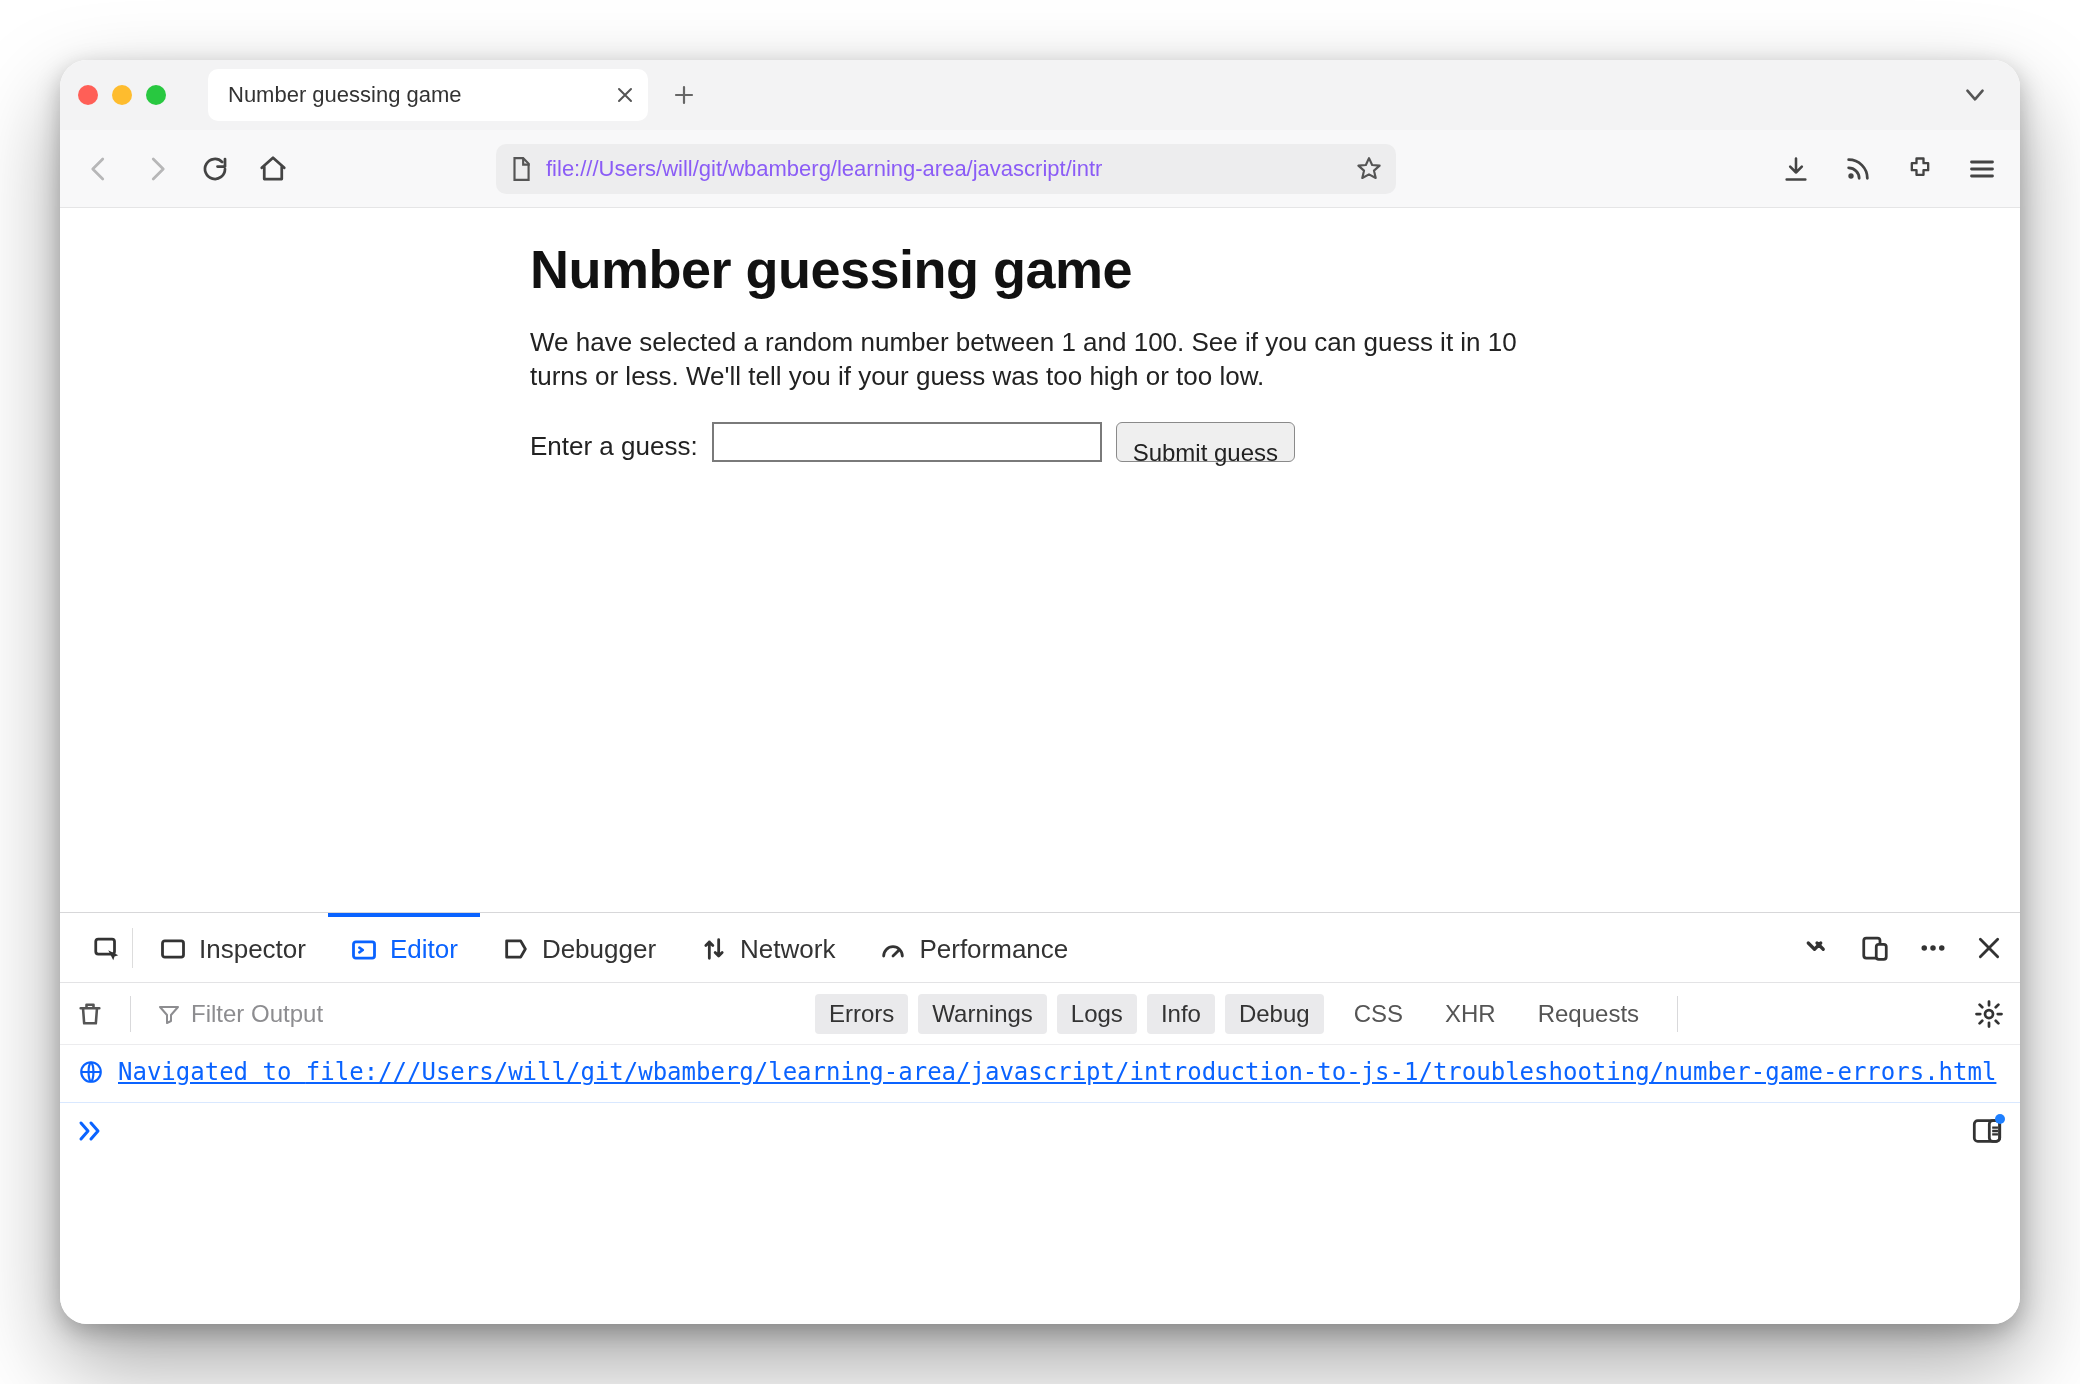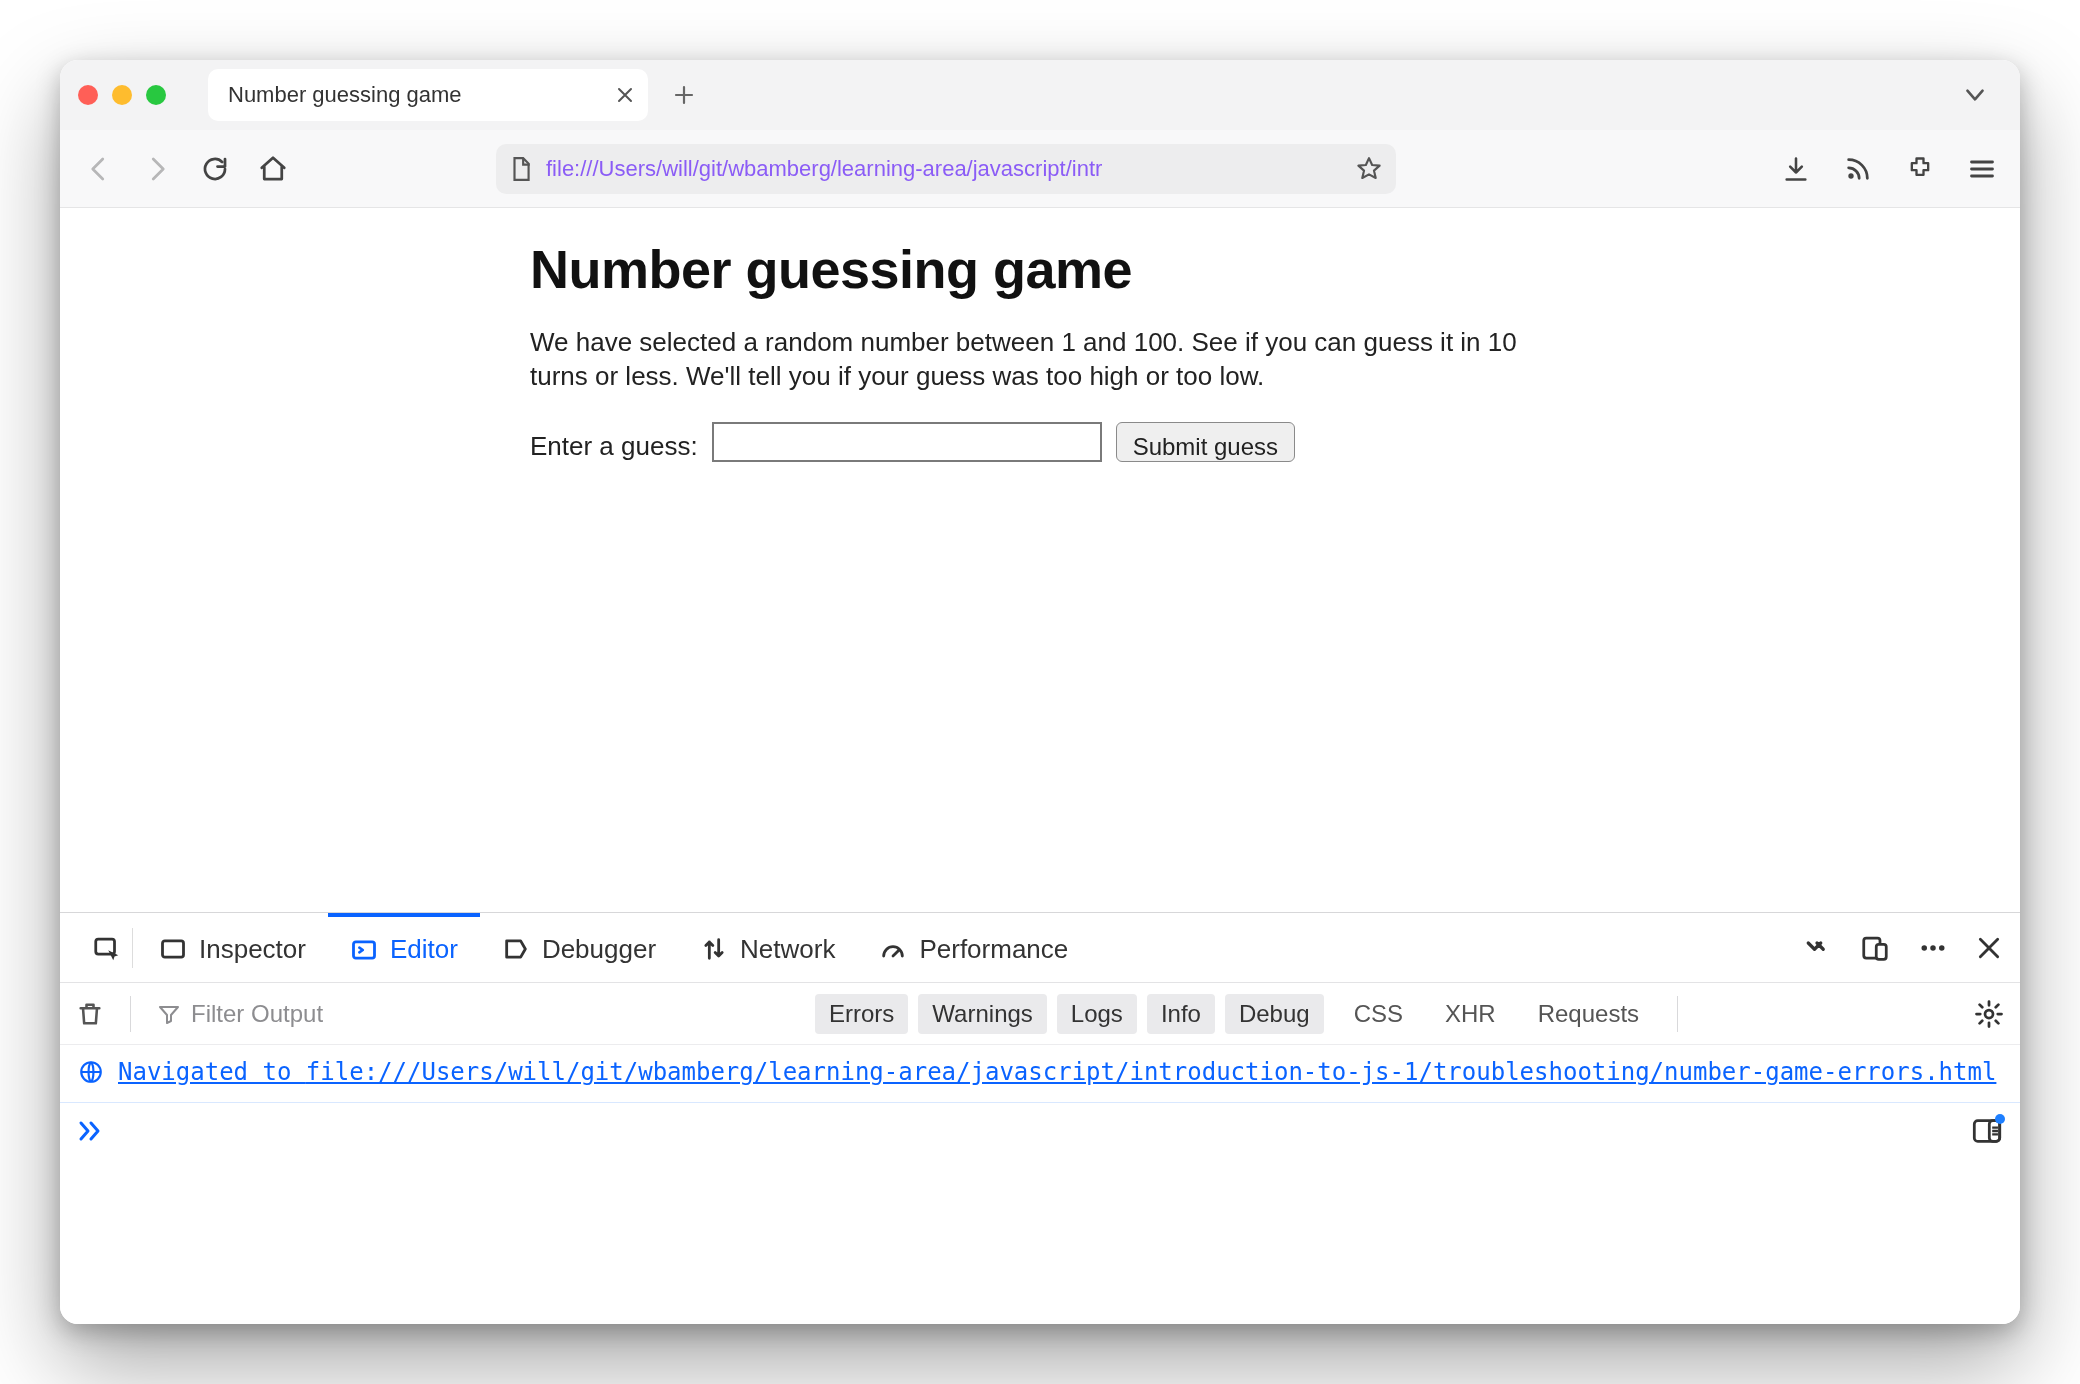--- a/index.html
+++ b/index.html
@@ -14,21 +14,21 @@
   .stage {
     width: 2080px;
     height: 1384px;
     position: relative;
     padding: 60px;
   }
   .window {
     width: 1960px;
     height: 1264px;
     background: #fff;
-    border-radius: 18px;
+    border-radius: 27px;
     box-shadow: 0 40px 90px rgba(0,0,0,0.35), 0 8px 24px rgba(0,0,0,0.25);
     overflow: hidden;
     display: flex;
     flex-direction: column;
   }
 
   
   .tabbar {
     height: 70px;
     background: #f3f3f4;
@@ -121,21 +121,21 @@
   }
   .form-row input[type=text]{
     width: 390px; height: 40px;
     border: 2px solid #7a7a7a;
     background:#fff;
     font-size: 22px;
     padding: 0 6px;
   }
   .form-row button{
     height: 40px;
-    padding: 10px 16px;
+    padding: 16px 16px;
     font-size: 24px;
     background: #efefef;
     border: 1.5px solid #8a8a8a;
     border-radius: 6px;
     color:#222;
     cursor:pointer;
   }
 
   
   .devtools {

